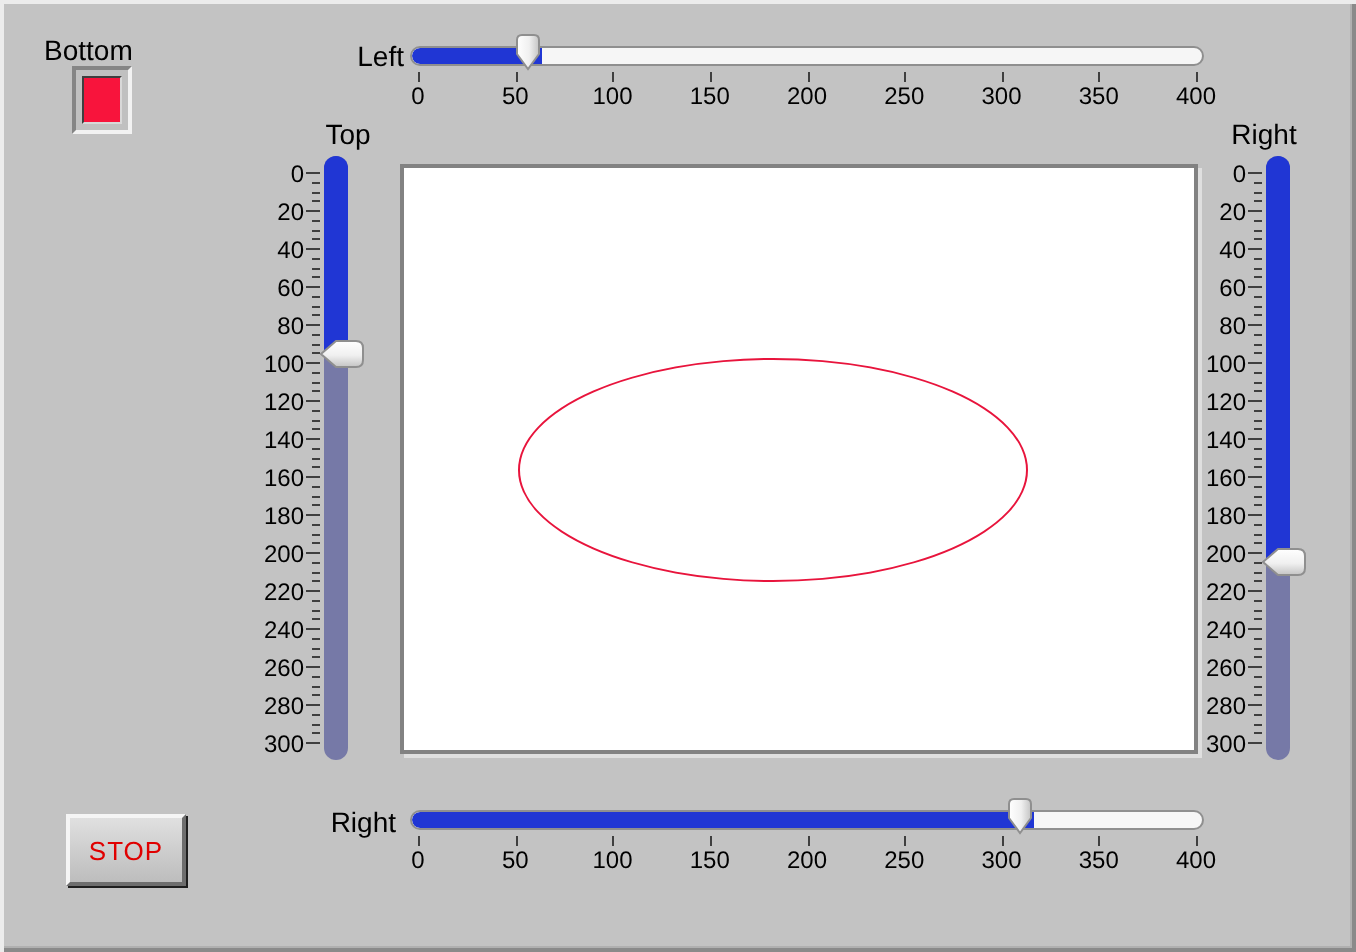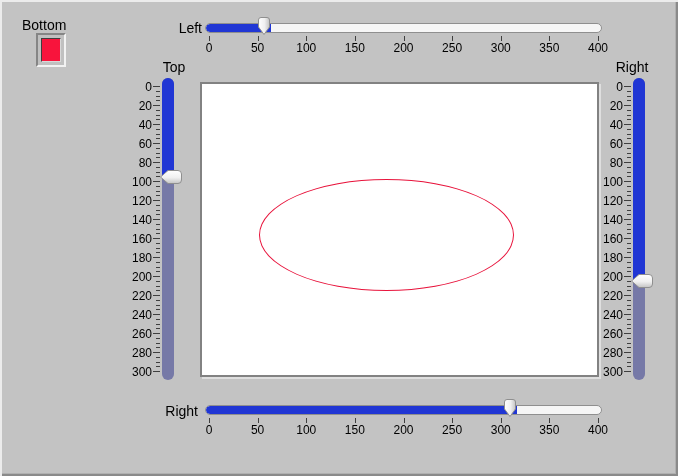--- a/index.html
+++ b/index.html
@@ -318,14 +318,15 @@
       </div>
     <svg class="vthumb" width="22" height="14" viewBox="0 0 22 14" style="top: 196.25px;">
       <path d="M8,0.5 L18,0.5 Q21.5,0.5 21.5,4 L21.5,10 Q21.5,13.5 18,13.5 L8,13.5 L0.5,7 Z" fill="url(#gradV)" stroke="#8f8f8f" stroke-width="1"></path>
     </svg>
   </div>
 
   <div class="canvas">
     <div class="ellipse" id="ellipse" style="left: 57px; top: 95px; width: 253px; height: 110px; border-color: rgb(232, 20, 60);"></div>
   </div>
 
+  <button class="stop-btn" id="stop-btn" style="color: rgb(224, 0, 0);">STOP</button>
 
 </div>
 
 </body></html>

